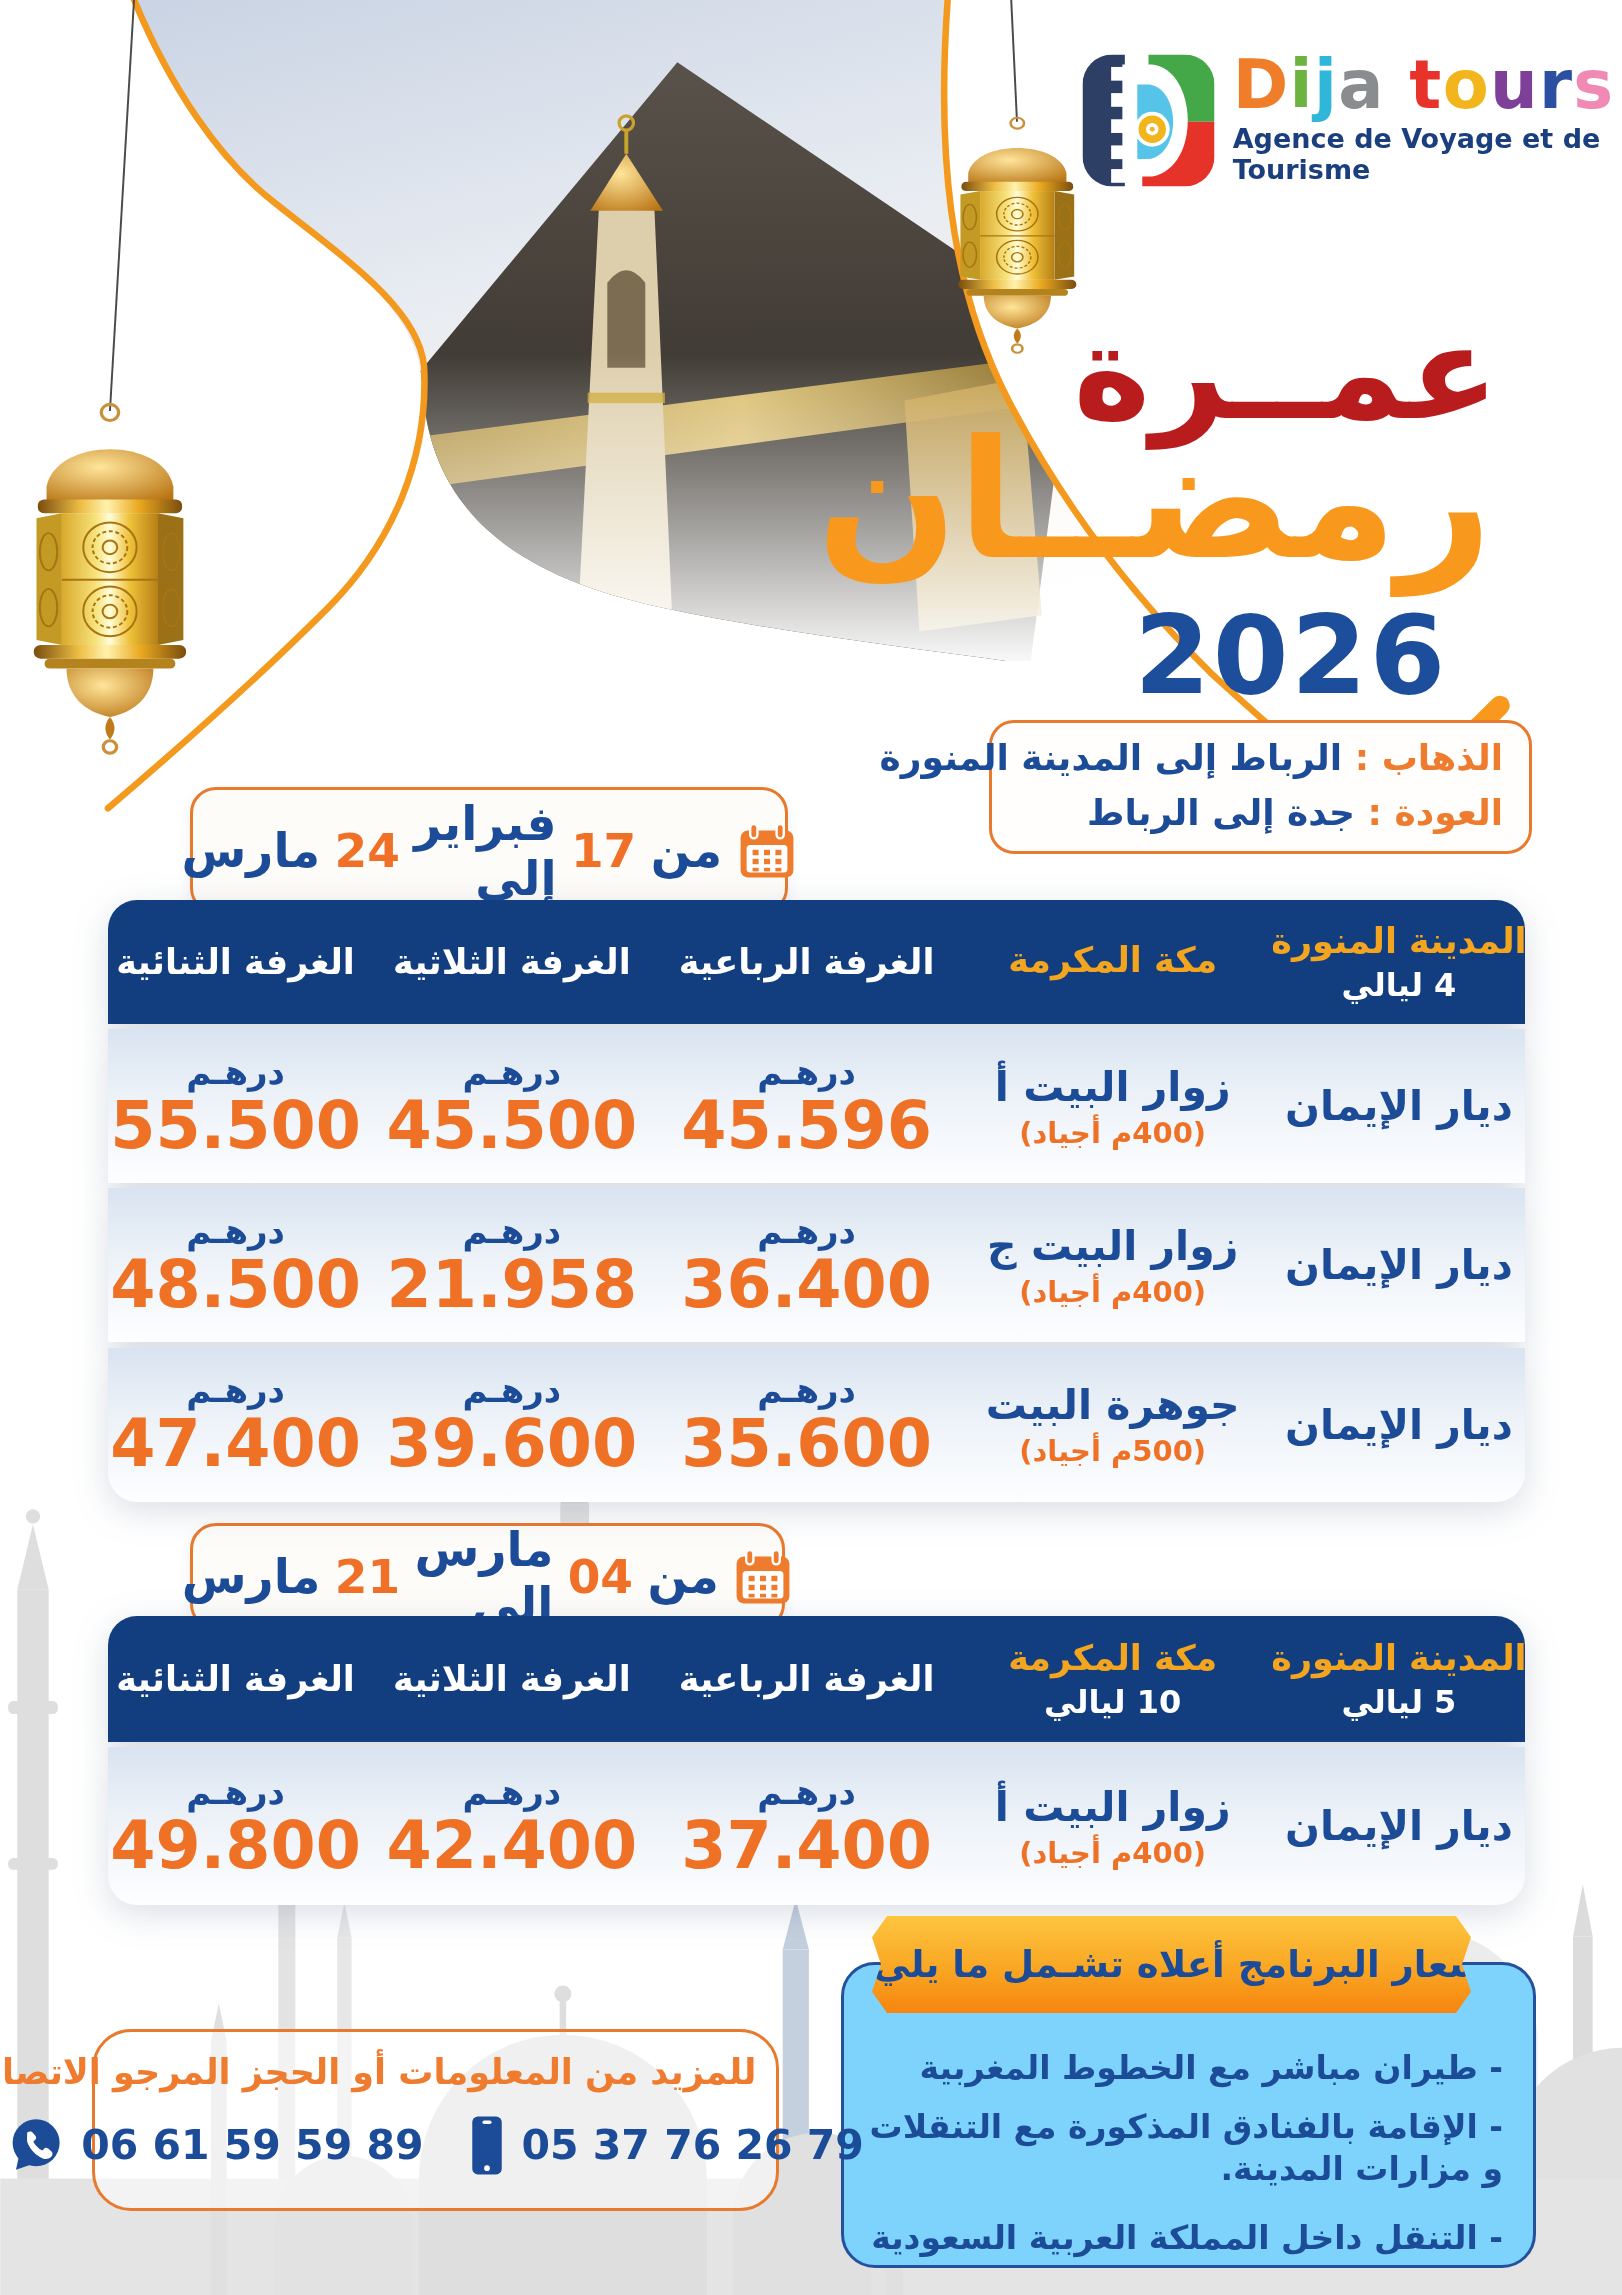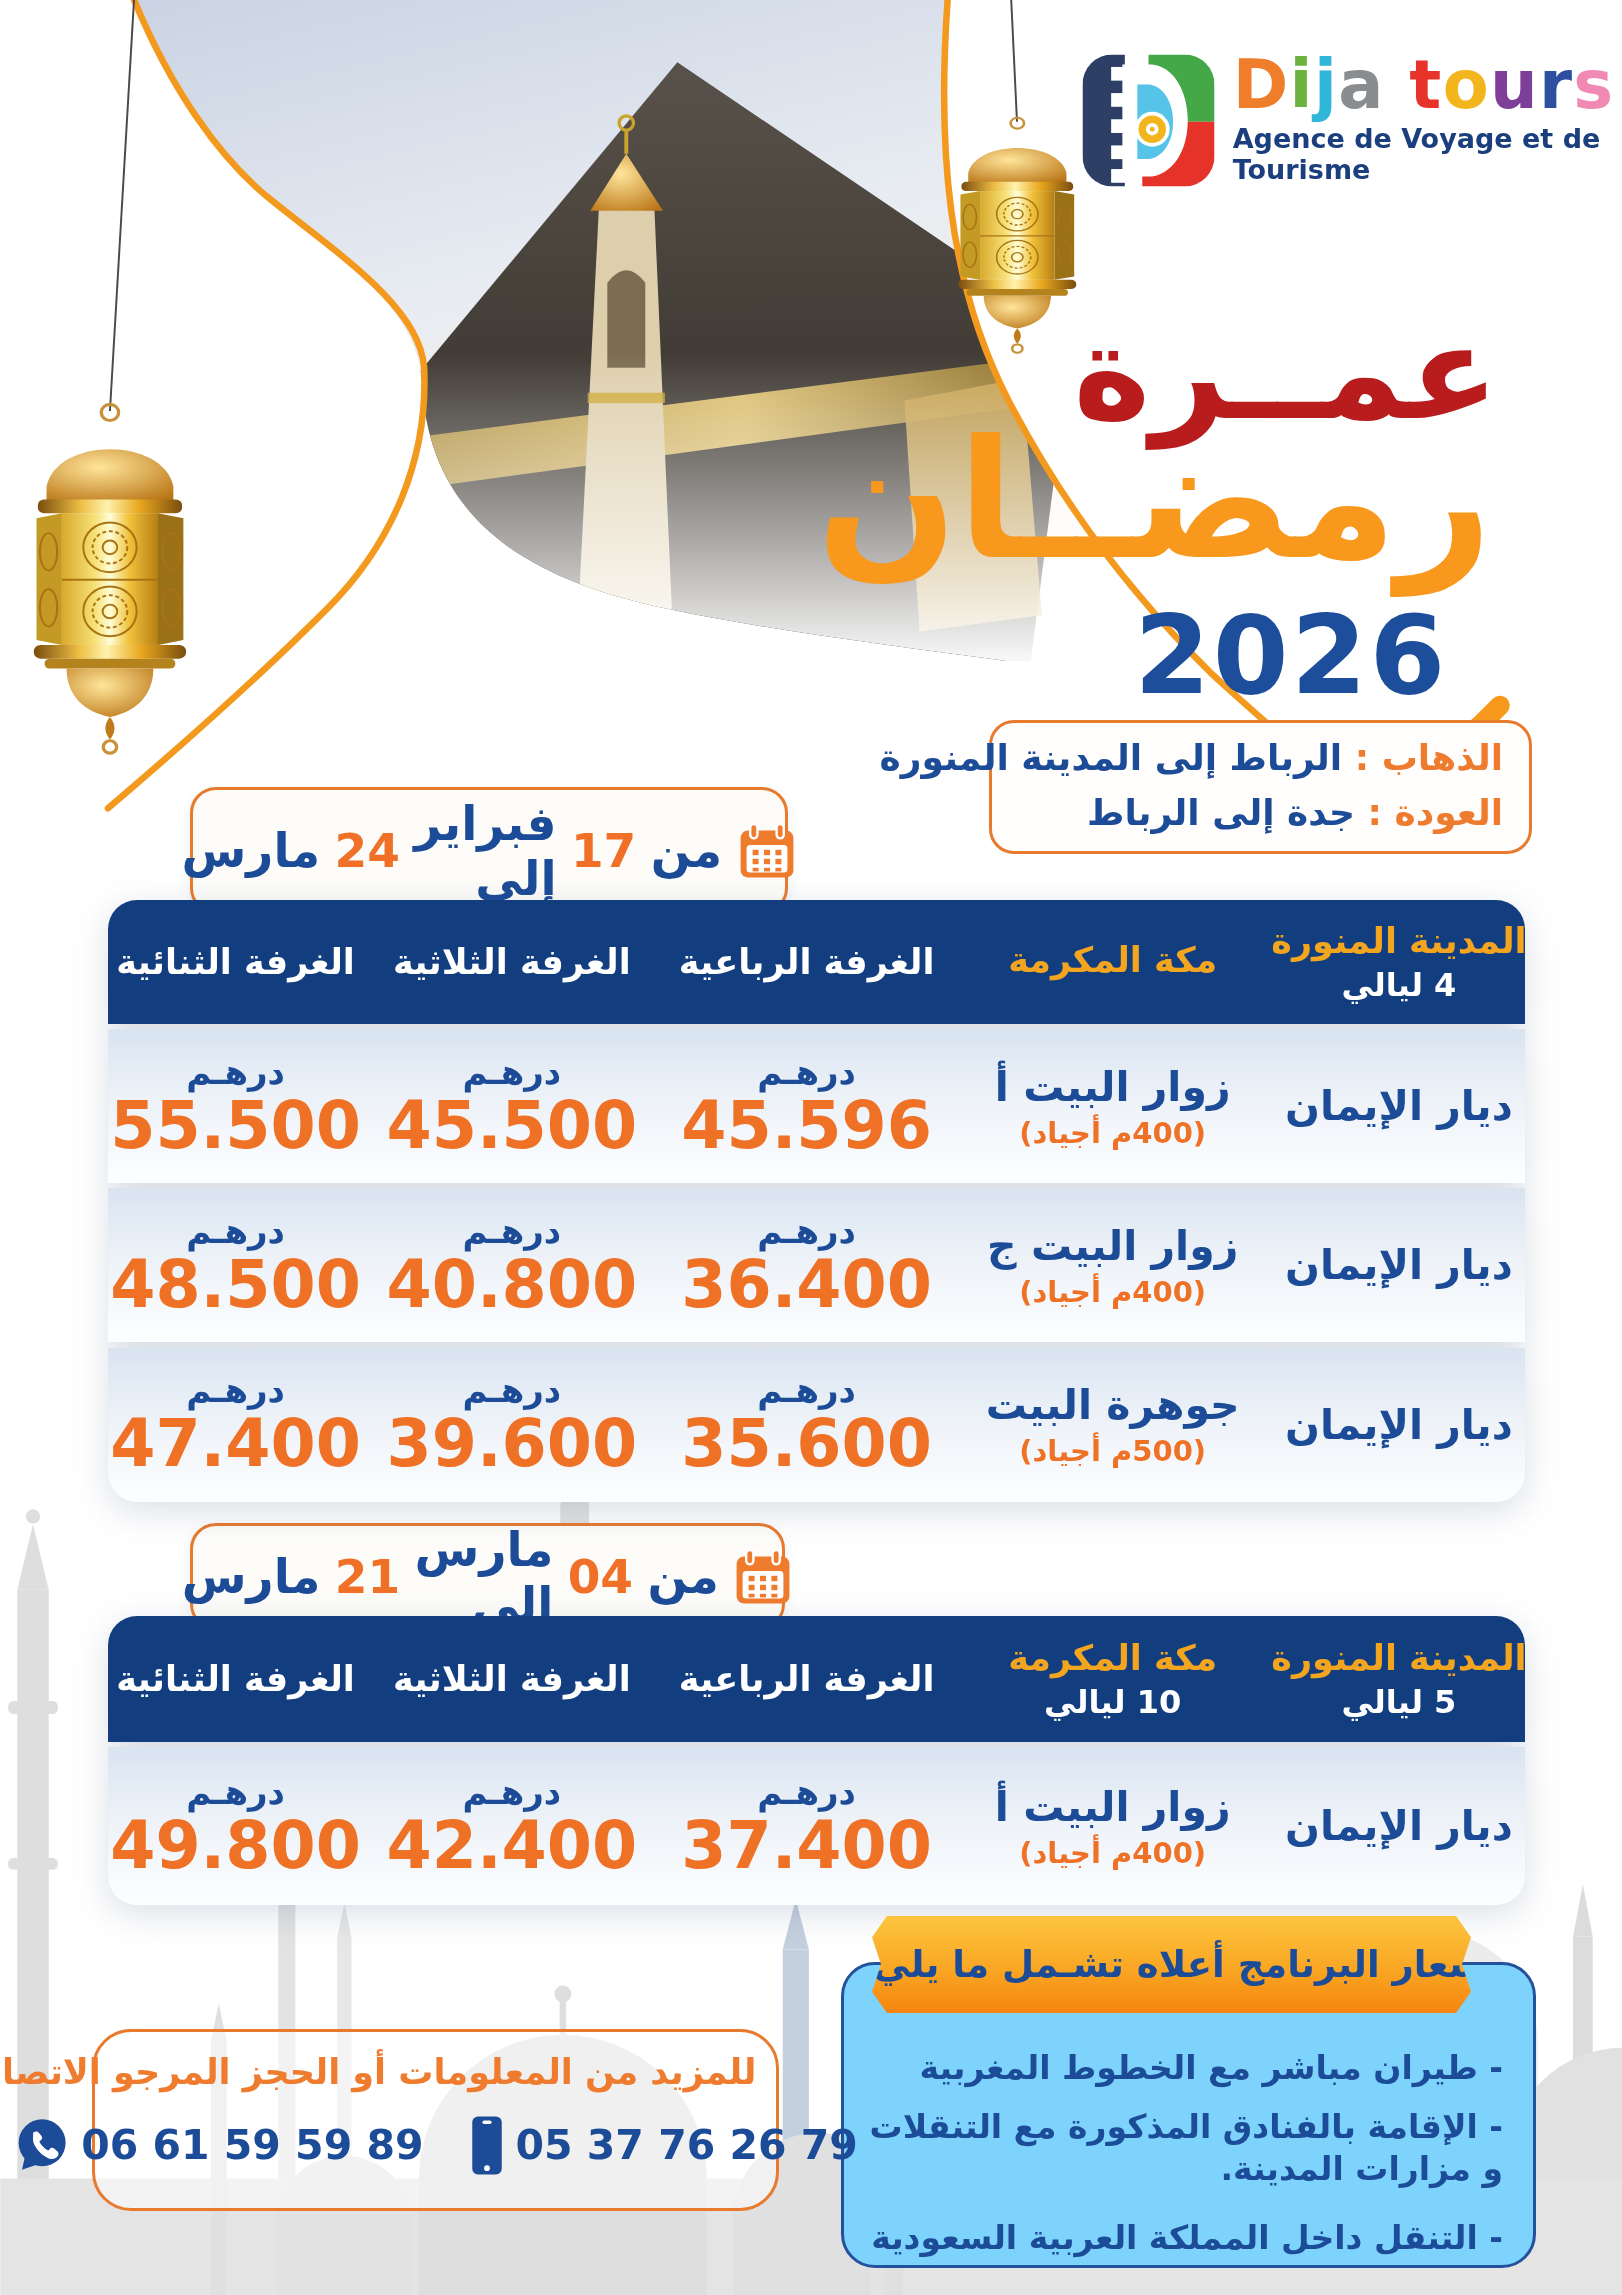--- a/index.html
+++ b/index.html
@@ -61,21 +61,21 @@
           background:linear-gradient(180deg,#fdc53f 0%,#f9a623 55%,#f6850f 100%);
           clip-path:polygon(2.5% 0,97.5% 0,100% 22%,98.5% 50%,100% 78%,97.5% 100%,2.5% 100%,0 78%,1.5% 50%,0 22%);
           display:flex;align-items:center;justify-content:center;direction:rtl;
           font-size:37px;font-weight:bold;color:#1c4b97;white-space:nowrap;}
   
   .contact-box{position:absolute;left:92px;top:2029px;width:687px;height:182px;
                border:3.3px solid #e87a2e;border-radius:39px;background:rgba(255,255,255,0.55);
                z-index:2;box-sizing:border-box;padding:19.6px 19.6px 0 19.6px;}
   .contact-title{font-size:35px;font-weight:bold;color:#ee7b2e;text-align:center;direction:rtl;white-space:nowrap;}
   .phones{display:flex;justify-content:center;align-items:center;gap:46px;margin-top:22px;}
-  .phone-group{display:flex;align-items:center;gap:12px;}
+  .phone-group{display:flex;align-items:center;gap:18px;}
   .phone-num{font-size:41px;font-weight:bold;color:#1c4b97;direction:ltr;unicode-bidi:embed;white-space:nowrap;}
   .pi{flex:0 0 auto;}
 </style>
 </head>
 <body>
 
 <div class="page">
 
   <svg id="bg-sil" width="1623" height="2295" viewBox="0 0 2480 3508">
 
@@ -338,21 +338,21 @@
       <div>
         <div class="mecca-name">زوار البيت ج</div>
         <div class="mecca-note">(400م أجياد)</div>
       </div>
       <div class="price">
           <span class="cur">درهـم</span>
           <span class="val">36.400</span>
         </div>
       <div class="price">
           <span class="cur">درهـم</span>
-          <span class="val">40.800</span>
+          <span class="val">21.958</span>
         </div>
       <div class="price">
           <span class="cur">درهـم</span>
           <span class="val">48.500</span>
         </div>
     </div>
 
     <div class="trow last">
       <div class="hotel">ديار الإيمان</div>
       <div>

